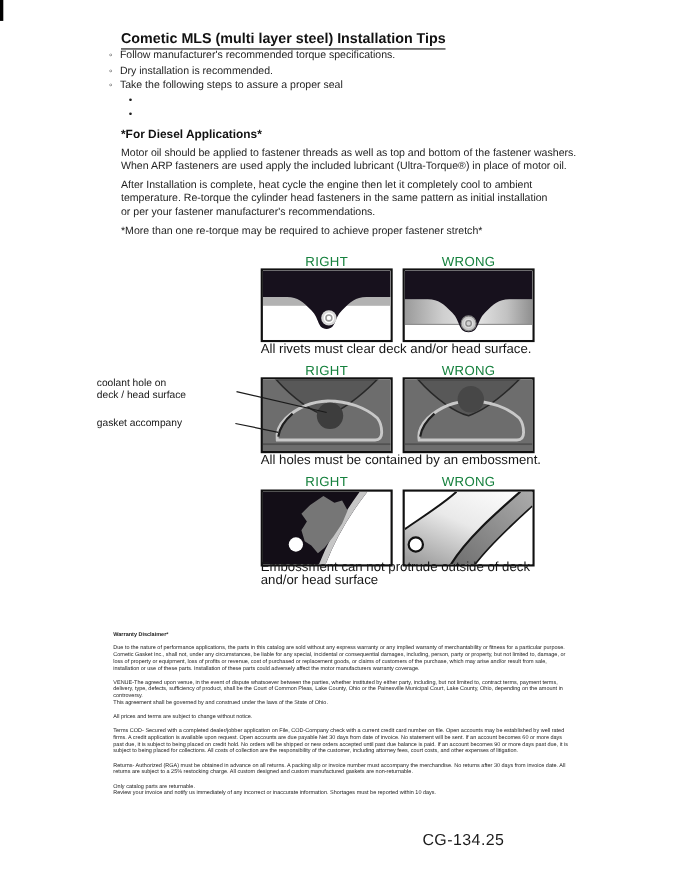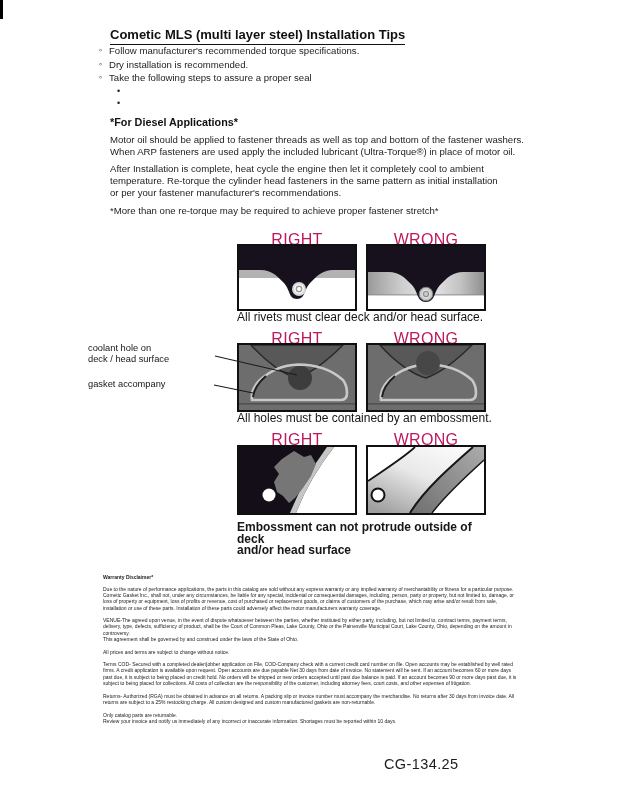--- a/index.html
+++ b/index.html
@@ -20,21 +20,21 @@
   .bullet .mark { position:absolute; left:0; top:0; font-size:9px; }
   .bullet.sub { margin-left:18px; height:12px; }
   .bullet.sub .mark { font-size:9px; }
 
   .h2 { position:absolute; left:110px; top:116px; font-size:10.8px; font-weight:bold; color:#111; }
   .para { position:absolute; left:110px; width:420px; font-size:9.6px; line-height:12.2px; white-space:pre-line; }
   .p1 { top:134px; }
   .p2 { top:163px; }
   .note { top:205px; }
 
-  .dg-label { position:absolute; width:120px; text-align:center; font-size:16px; letter-spacing:0.3px; color:#be185d; }
+  .dg-label { position:absolute; width:120px; text-align:center; font-size:12px; letter-spacing:0.3px; color:#15803d; }
   .panel { position:absolute; width:120px; border:2px solid #101010; background:#fff; }
   .panel svg { display:block; }
   .caption { position:absolute; left:237px; font-size:12px; color:#161616; white-space:pre-line; line-height:11.5px; }
 
   .callout { position:absolute; left:88px; width:124px; text-align:left; font-size:9.3px; line-height:10.6px; white-space:pre-line; color:#161616; }
   .co1 { top:343px; }
   .co2 { top:379px; }
   .lines-overlay { position:absolute; left:0; top:0; width:618px; height:800px; pointer-events:none; z-index:5; }
 
   .fineprint {
@@ -164,21 +164,21 @@
       </defs>
       <rect x="0" y="0" width="116" height="66" fill="#ffffff"></rect>
       <path d="M47,0 L105,0 C81,21 56,43 42,66 L0,66 L0,34 C19,21 35,11 47,0 Z" fill="url(#g3)"></path>
       <path d="M105,0 L116,0 L116,13 C95,32 76,50 64,66 L42,66 C56,43 81,21 105,0 Z" fill="url(#g4)"></path>
       <path d="M47,0 C35,11 19,21 0,34" fill="none" stroke="#151515" stroke-width="1.8"></path>
       <path d="M105,0 C81,21 56,43 42,66" fill="none" stroke="#151515" stroke-width="2"></path>
       <path d="M116,13 C95,32 76,50 64,66" fill="none" stroke="#151515" stroke-width="1.5"></path>
       <circle cx="10" cy="48" r="6.5" fill="#ffffff" stroke="#111111" stroke-width="2"></circle>
     </svg>
   </div>
-  <div class="caption" style="top:522px; width:260px;font-weight:bold;">Embossment can not protrude outside of deck
+  <div class="caption" style="top:510px; width:260px;">Embossment can not protrude outside of deck
 and/or head surface</div>
 
   <svg class="lines-overlay" viewBox="0 0 618 800">
     <line x1="215" y1="356" x2="297" y2="375" stroke="#1a1a1a" stroke-width="1.1"></line>
     <line x1="214" y1="385" x2="253" y2="393" stroke="#1a1a1a" stroke-width="1.1"></line>
   </svg>
 
   <div class="fineprint">
     <div class="fp-h">Warranty Disclaimer*</div>
     <div class="fp">Due to the nature of performance applications, the parts in this catalog are sold without any express warranty or any implied warranty of merchantability or fitness for a particular purpose.  Cometic Gasket Inc., shall not, under any circumstances, be liable for any special, incidental or consequential damages, including, person, party or property, but not limited to, damage, or loss of property or equipment, loss of profits or revenue, cost of purchased or replacement goods, or claims of customers of the purchase, which may arise and/or result from sale, installation or use of these parts.  Installation of these parts could adversely affect the motor manufacturers warranty coverage.</div>

